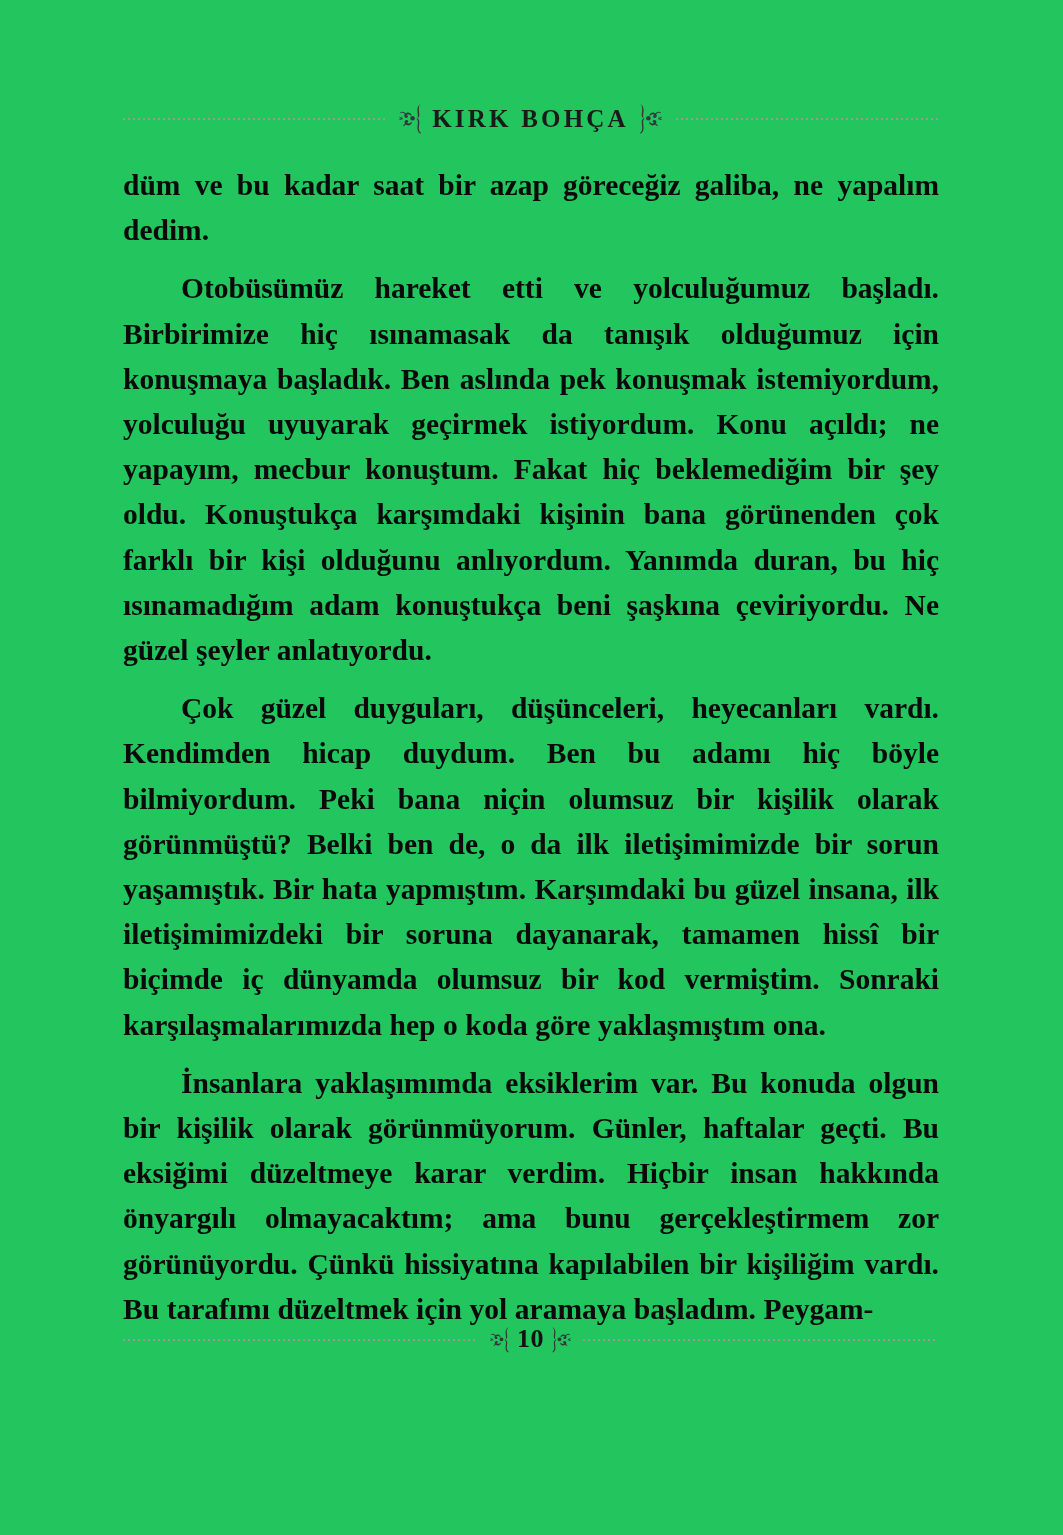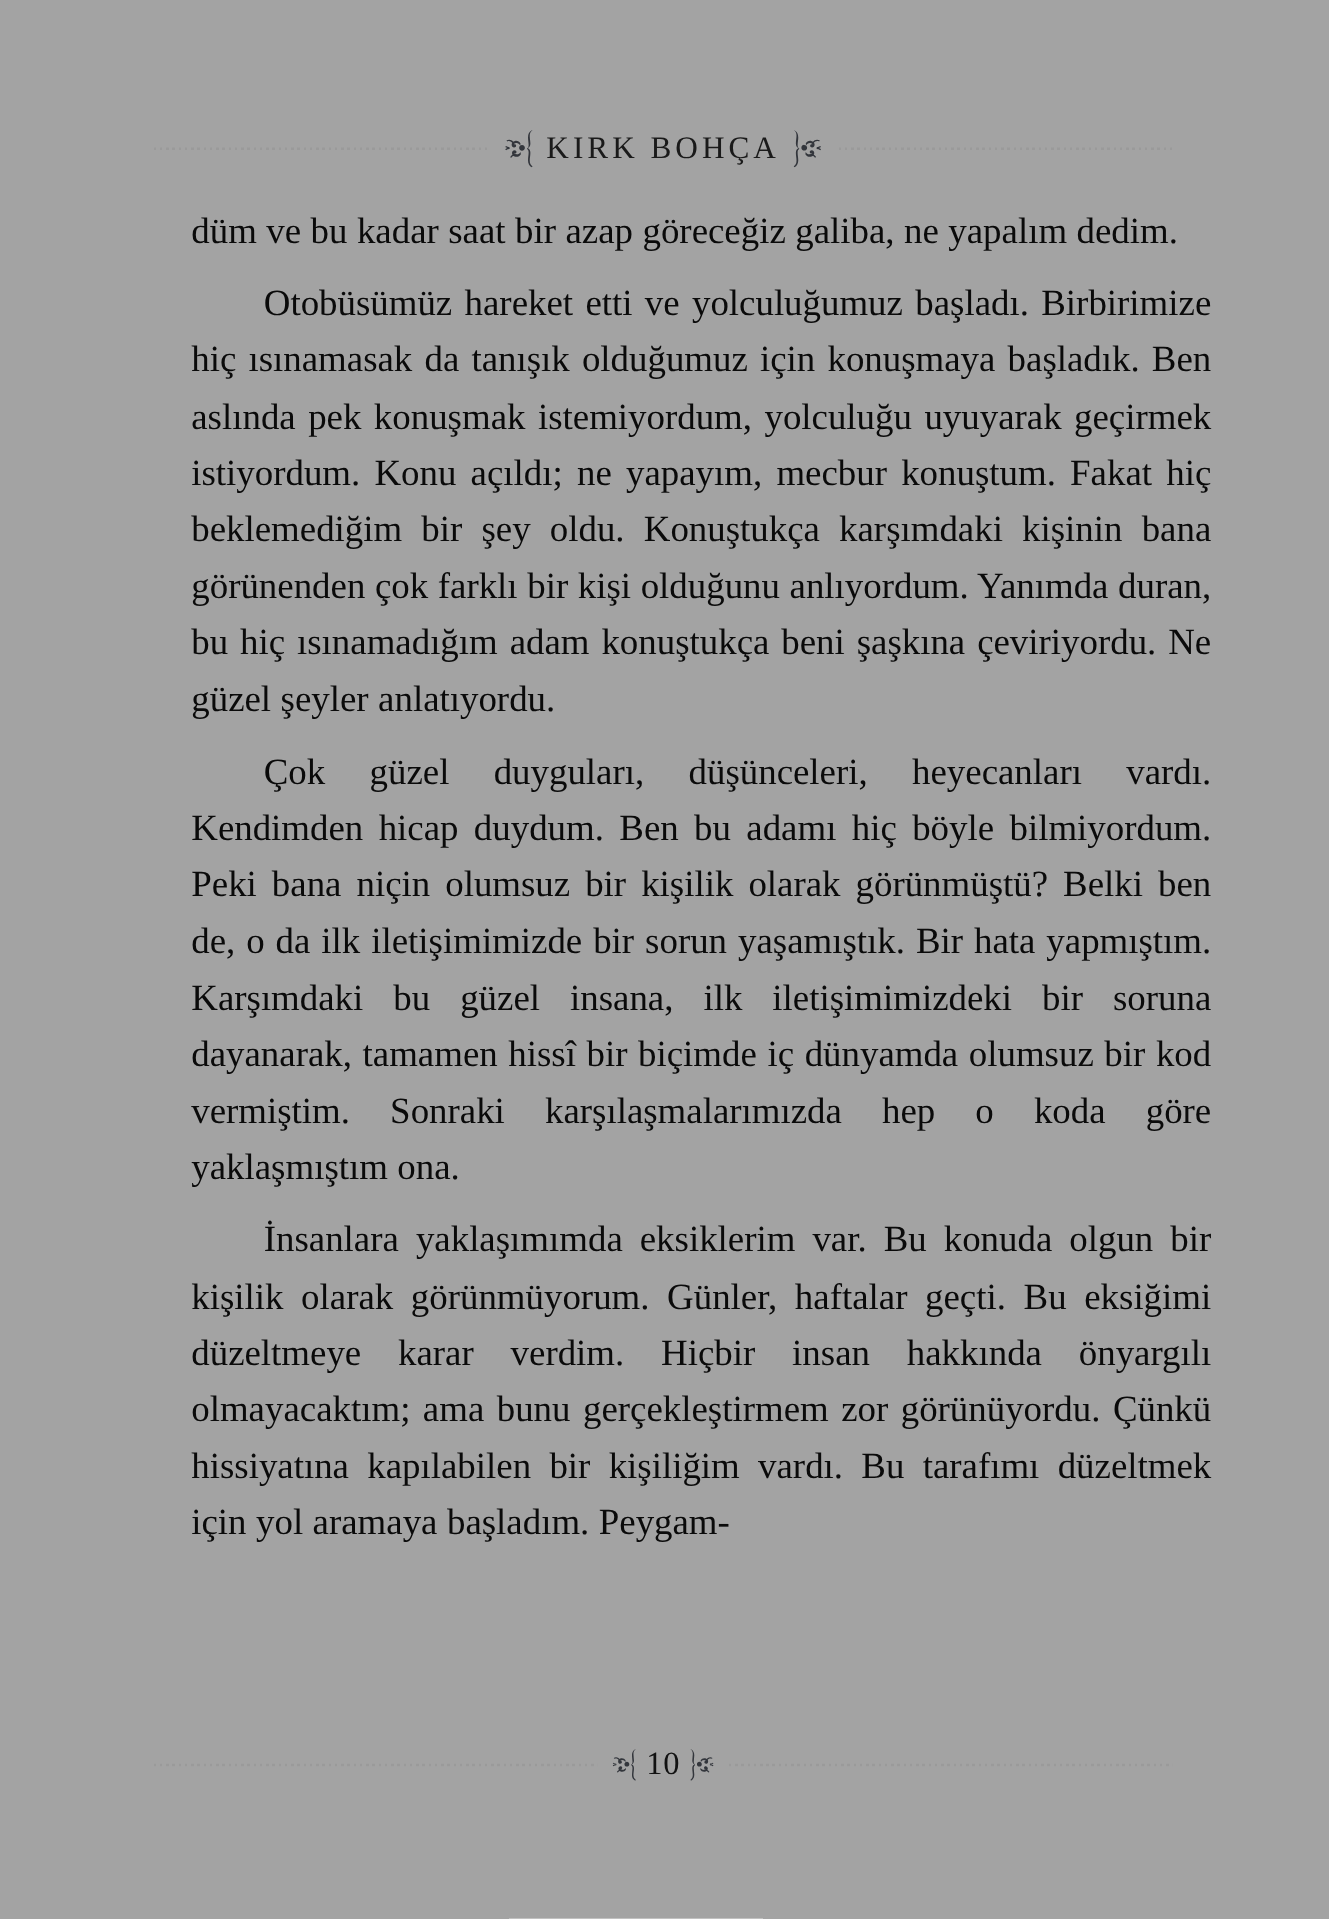--- a/index.html
+++ b/index.html
@@ -12,21 +12,22 @@
     background: #ffffff;
     font-family: "Liberation Serif", "DejaVu Serif", serif;
     color: #000000;
     overflow: hidden;
     position: relative;
   }
 
   .page {
     position: absolute;
     inset: 0;
-    background: #a3a3a3;
+    background: #22c55e;
+    font-weight: bold;
   }
 
   
   .running-head {
     position: absolute;
     left: 123px;
     right: 125px;
     top: 98px;
     height: 42px;
     display: flex;
@@ -83,21 +84,20 @@
   }
   .fleuron svg { display: block; width: 100%; height: 100%; }
   .fleuron.right { transform: scaleX(-1); }
 
   
   .content {
     position: absolute;
     left: 123px;
     top: 163px;
     width: 816px;
-    margin-left: 30px;
   }
   .para {
     margin: 0;
     font-size: 29.5px;
     line-height: 45.2px;
     text-align: justify;
     text-justify: inter-word;
     color: #0a0a0a;
     -webkit-hyphens: none;
     hyphens: none;
@@ -108,21 +108,21 @@
   }
   .para.indent {
     text-indent: 58px;
   }
 
   
   .folio {
     position: absolute;
     left: 123px;
     right: 125px;
-    top: 1392px;
+    top: 1320px;
     height: 40px;
     display: flex;
     align-items: center;
     justify-content: center;
   }
   .folio-center {
     flex: 0 0 auto;
     display: flex;
     align-items: center;
     justify-content: center;

